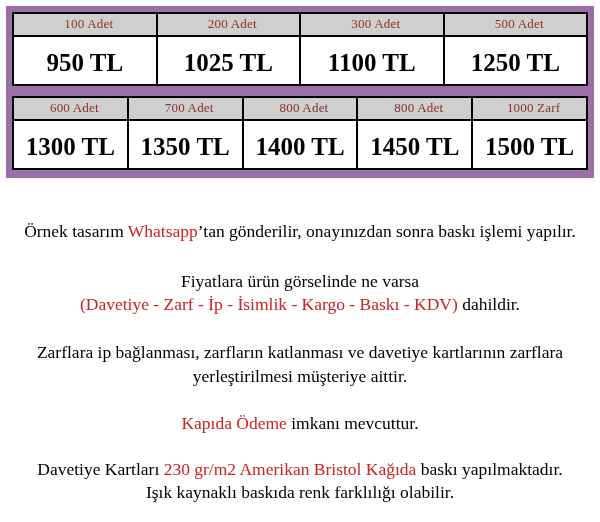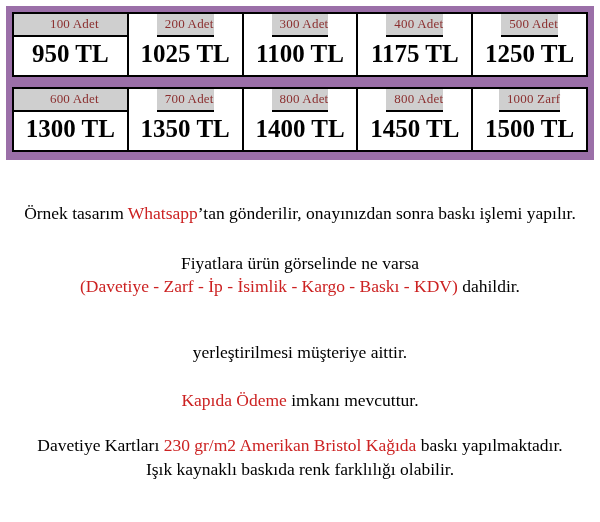--- a/index.html
+++ b/index.html
@@ -40,39 +40,38 @@
   .price-col {
     flex: 1 1 0;
     display: flex;
     flex-direction: column;
     box-sizing: border-box;
     border: 2px solid #000000;
     background: #ffffff;
   }
   .price-col + .price-col {
     border-left: none;
-    align-items: center;
   }
   .qty {
     text-align: center;
     font-size: 13px;
     font-family: "Liberation Serif", serif;
     color: #8b2f2f;
     background: #cfcfcf;
     padding: 2px 0 3px 8px;
     border-bottom: 2px solid #000000;
     letter-spacing: 0.2px;
   }
   .price {
     text-align: center;
     font-size: 25px;
     font-weight: bold;
     font-family: "Liberation Serif", serif;
     color: #000000;
-    padding: 3px 0 7px 0;
+    padding: 12px 0 7px 0;
     background: #ffffff;
     white-space: nowrap;
   }
 
   
   .notes {
     margin-top: 42px;
     padding: 0 8px;
     text-align: center;
   }
@@ -113,24 +112,20 @@
       </div>
       <div class="price-col">
         <div class="qty">200 Adet</div>
         <div class="price">1025 TL</div>
       </div>
       <div class="price-col">
         <div class="qty">300 Adet</div>
         <div class="price">1100 TL</div>
       </div>
       <div class="price-col">
-        <div class="qty">400 Adet</div>
-        <div class="price">1175 TL</div>
-      </div>
-      <div class="price-col">
         <div class="qty">500 Adet</div>
         <div class="price">1250 TL</div>
       </div>
     </div>
 
     <div class="price-block">
       <div class="price-col">
         <div class="qty">600 Adet</div>
         <div class="price">1300 TL</div>
       </div>
@@ -159,21 +154,21 @@
     <p class="note-para first-note">
       <span class="note-line">Örnek tasarım </span><span class="note-line red">Whatsapp</span><span class="note-line">’tan gönderilir, onayınızdan sonra baskı işlemi yapılır.</span>
     </p>
 
     <p class="note-para">
       <span class="note-line">Fiyatlara ürün görselinde ne varsa</span><br>
       <span class="note-line red">(Davetiye - Zarf - İp - İsimlik - Kargo - Baskı - KDV)</span><span class="note-line"> dahildir.</span>
     </p>
 
     <p class="note-para">
-      <br>
+      <span class="note-line">Zarflara ip bağlanması, zarfların katlanması ve davetiye kartlarının zarflara</span><br>
       <span class="note-line">yerleştirilmesi müşteriye aittir.</span>
     </p>
 
     <p class="note-para tight">
       <span class="note-line red">Kapıda Ödeme</span><span class="note-line"> imkanı mevcuttur.</span>
     </p>
 
     <p class="note-para">
       <span class="note-line">Davetiye Kartları </span><span class="note-line red">230 gr/m2 Amerikan Bristol Kağıda</span><span class="note-line"> baskı yapılmaktadır.</span><br>
       <span class="note-line">Işık kaynaklı baskıda renk farklılığı olabilir.</span>

